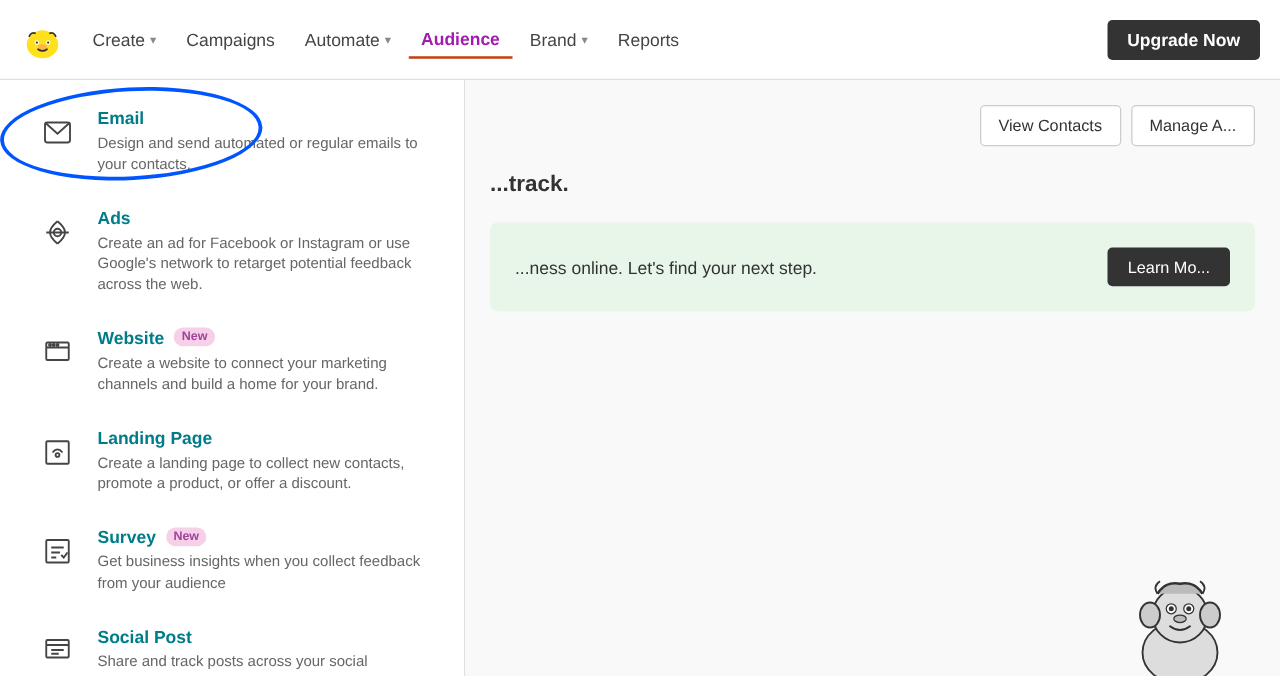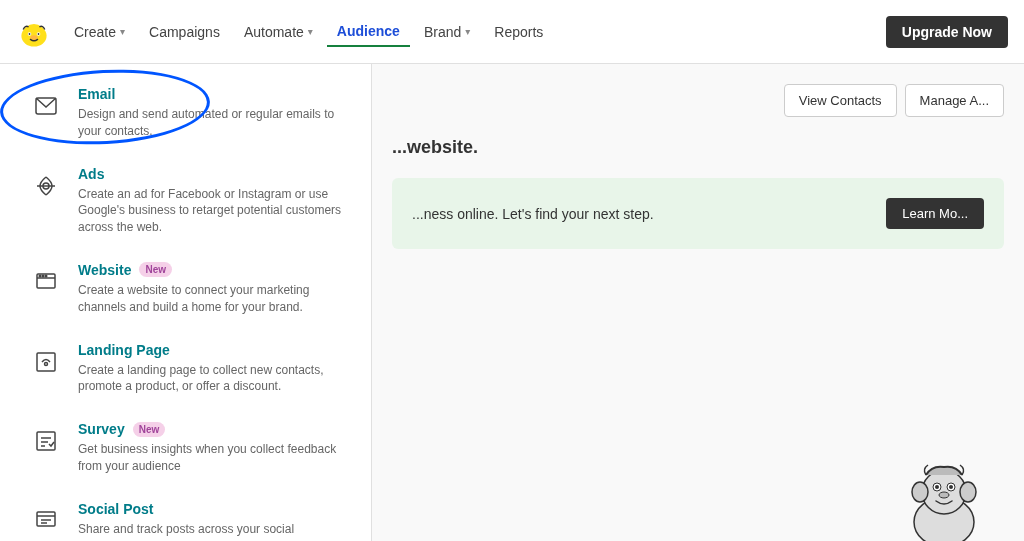--- a/index.html
+++ b/index.html
@@ -42,23 +42,23 @@
       gap: 4px;
       padding: 6px 10px;
       border-radius: 4px;
       cursor: pointer;
       color: #444;
       font-size: 14px;
       font-weight: 400;
       white-space: nowrap;
     }
     .nav-item.active {
-      color: #1d4ed8;
+      color: #a21caf;
       font-weight: 600;
-      border-bottom: 2px solid #15803d;
+      border-bottom: 2px solid #c2410c;
       border-radius: 0;
     }
     .nav-item .chevron {
       font-size: 10px;
       color: #888;
     }
     .nav-upgrade {
       margin-left: auto;
     }
     .upgrade-btn {
@@ -302,21 +302,21 @@
           <circle cx="12" cy="12" r="3"></circle>
           <path d="M12 3 Q18 8 18 12 Q18 16 12 21"></path>
           <path d="M12 3 Q6 8 6 12 Q6 16 12 21"></path>
           <line x1="3" y1="12" x2="21" y2="12"></line>
         </svg>
       </div>
       <div class="menu-text">
         <div class="menu-title">
           <span>Ads</span>
         </div>
-        <div class="menu-desc">Create an ad for Facebook or Instagram or use Google's business to retarget potential customers across the web.</div>
+        <div class="menu-desc">Create an ad for Facebook or Instagram or use Google's network to retarget potential feedback across the web.</div>
       </div>
     </div>
 
     <div class="menu-item">
       <div class="menu-icon">
         <svg viewBox="0 0 24 24" fill="none" stroke="#444" stroke-width="1.5">
           <rect x="3" y="4" width="18" height="14" rx="1"></rect>
           <line x1="3" y1="8" x2="21" y2="8"></line>
           <circle cx="6" cy="6" r="0.8" fill="#444"></circle>
           <circle cx="9" cy="6" r="0.8" fill="#444"></circle>
@@ -403,21 +403,21 @@
 
   </div>
 
   <div class="right-panel">
     <div class="right-top-bar">
       <button class="right-btn">View Contacts</button>
       <button class="right-btn">Manage A...</button>
     </div>
 
     <div class="audience-section">
-      <div class="audience-title">...website.</div>
+      <div class="audience-title">...track.</div>
     </div>
 
     <div class="green-banner">
       <div class="green-banner-text">...ness online. Let's find your next step.</div>
       <button class="learn-btn">Learn Mo...</button>
     </div>
 
     <div class="chimp-illus">
       <svg viewBox="0 0 120 120" width="120" height="120">
 

